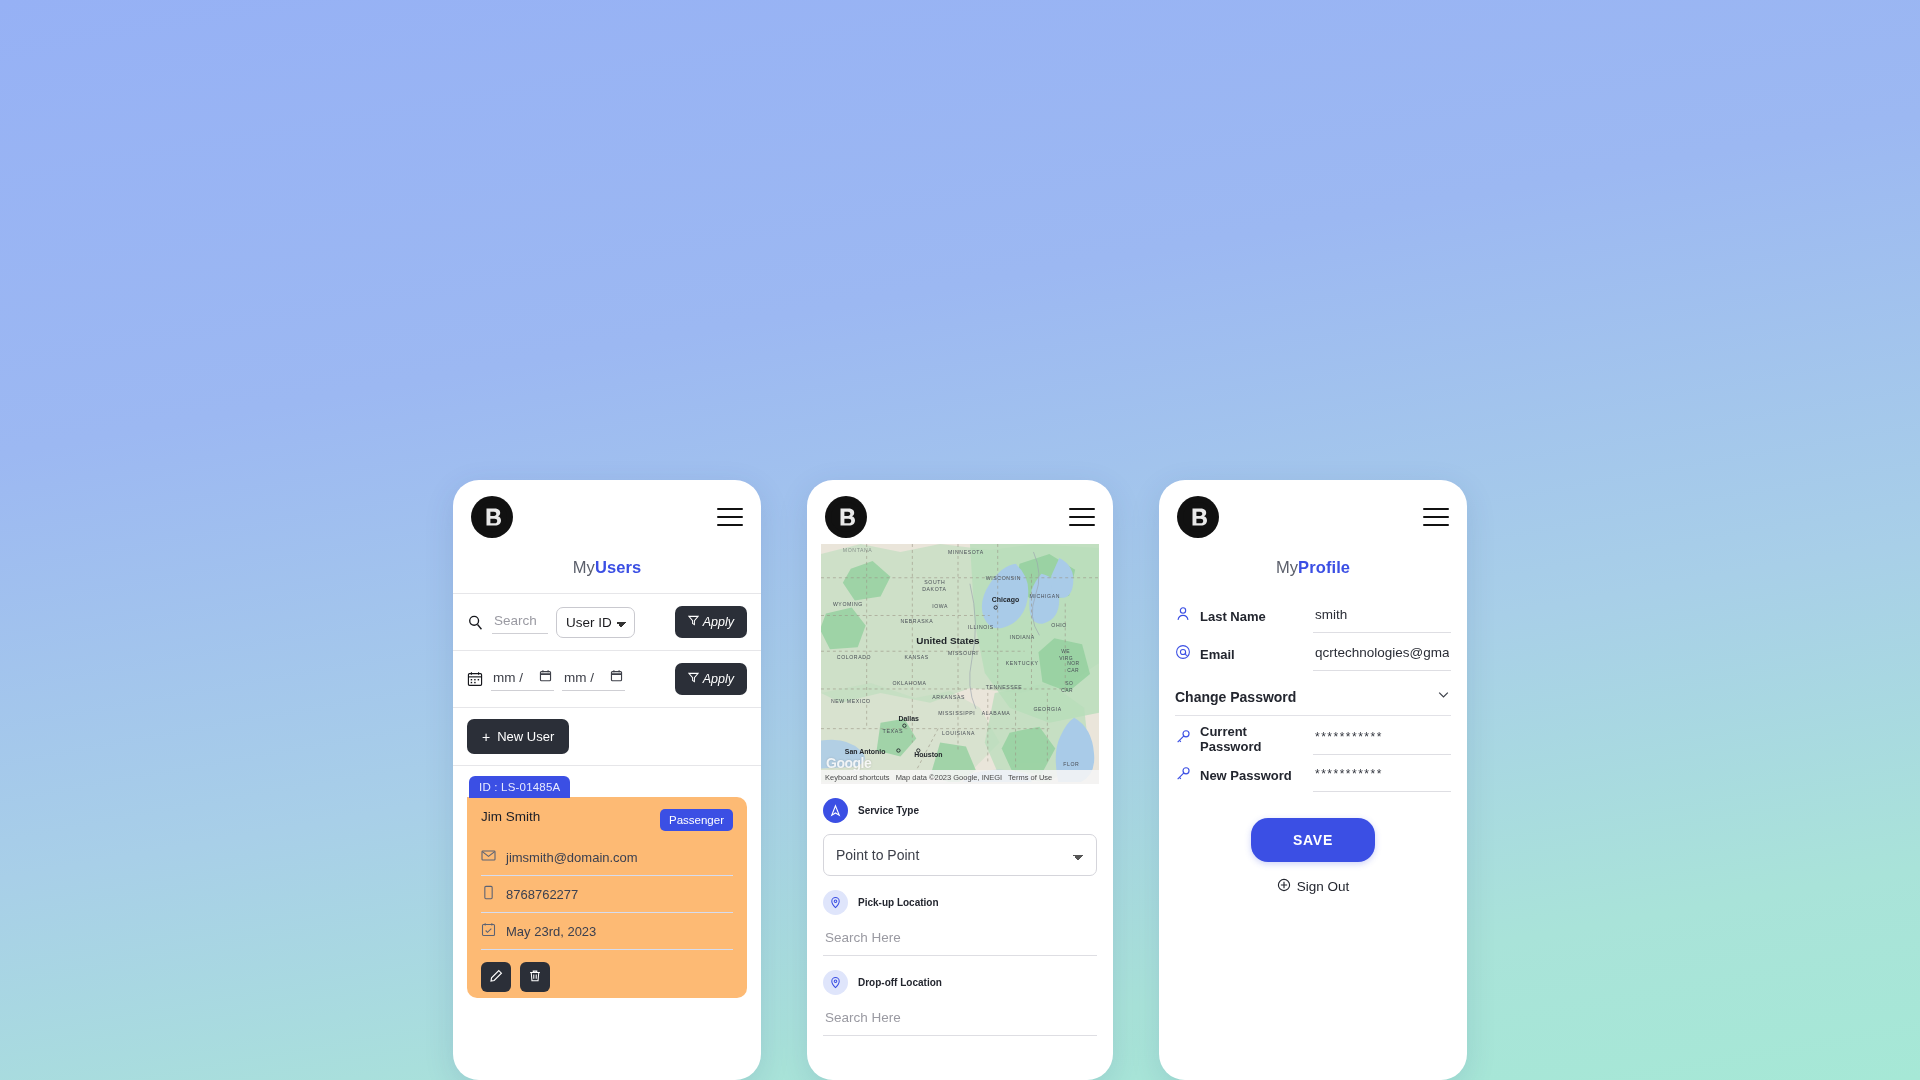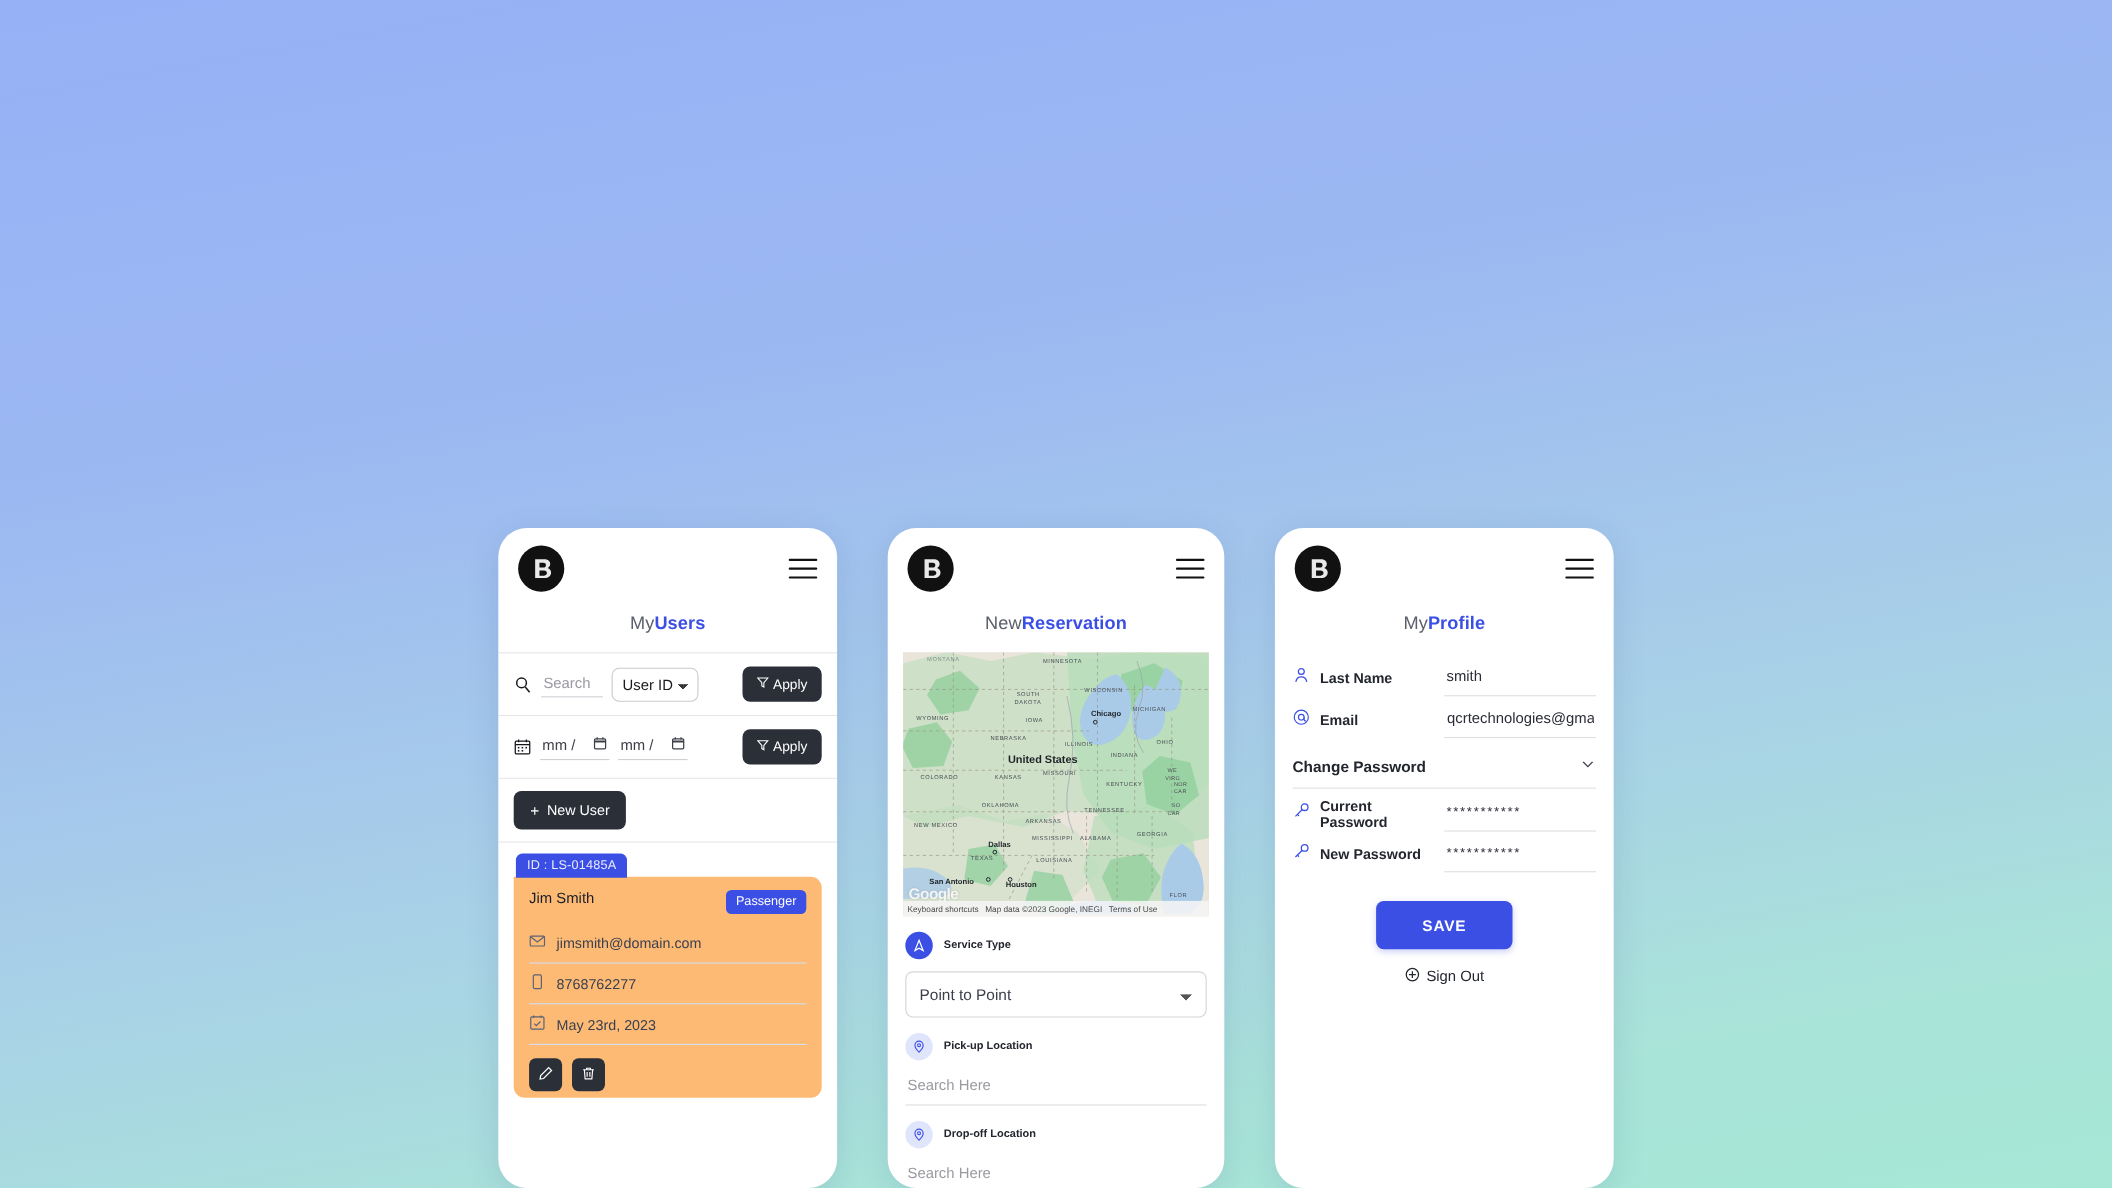--- a/index.html
+++ b/index.html
@@ -133,20 +133,21 @@
     border: none;
     border-radius: 7px;
     font-family: inherit;
     font-size: 12.5px;
     padding: 9px 13px;
     cursor: pointer;
     display: flex;
     align-items: center;
     gap: 4px;
     white-space: nowrap;
+    font-style: italic;
   }
 
   .date-field {
     display: flex;
     align-items: center;
     gap: 16px;
     border-bottom: 1px solid #cfcfd4;
     padding: 2px 2px 5px 2px;
     color: #3e4049;
     font-size: 13.5px;
@@ -360,21 +361,21 @@
     font-weight: 700;
     color: #23262f;
   }
 
   .save-btn {
     display: block;
     margin: 26px auto 0 auto;
     background: #3b4fe4;
     color: #fff;
     border: none;
-    border-radius: 7px;
+    border-radius: 17px;
     font-family: inherit;
     font-size: 14px;
     font-weight: 700;
     letter-spacing: .7px;
     padding: 14px 42px;
     cursor: pointer;
     box-shadow: 0 2px 6px rgba(59,79,228,0.25);
   }
   .signout {
     display: flex;
@@ -561,23 +562,20 @@
           <path d="M9.5 6.5h8.2c3.3 0 5.5 1.8 5.5 4.3 0 1.6-.9 2.9-2.3 3.5 1.9.6 3.1 2.1 3.1 4.1 0 2.9-2.4 5.1-6 5.1H9.5V6.5zm3.9 3.2v4.2h3.6c1.4 0 2.3-.8 2.3-2.1 0-1.3-.9-2.1-2.3-2.1h-3.6zm0 7v4.6h4.2c1.6 0 2.6-.9 2.6-2.3 0-1.4-1-2.3-2.6-2.3h-4.2z" fill="#e9e9e9"></path>
         </svg>
       </div>
       <div class="hamburger">
         <i></i>
         <i></i>
         <i></i>
       </div>
     </div>
 
-    <div class="page-title">
-      <span>New</span><span class="accent">Reservation</span>
-    </div>
 
     <div class="map-wrap">
       <svg class="map-canvas" viewBox="0 0 280 240" preserveAspectRatio="xMidYMid slice">
         <rect width="280" height="240" fill="#eae5da"></rect>
 
         <g fill="#b6ddb9">
           <path d="M0 10 L40 0 L80 8 L120 0 L170 6 L215 0 L280 4 L280 120 L250 140 L200 150 L150 145 L110 160 L60 150 L20 160 L0 150 Z" opacity="0.55"></path>
           <path d="M150 0 L280 0 L280 170 L230 180 L190 165 L165 130 L155 80 Z" opacity="0.8"></path>
           <path d="M0 150 L50 140 L95 155 L130 148 L160 165 L180 200 L150 230 L90 240 L0 240 Z" opacity="0.35"></path>
           <path d="M175 150 L230 140 L265 165 L270 210 L230 240 L180 235 L165 200 Z" opacity="0.7"></path>

